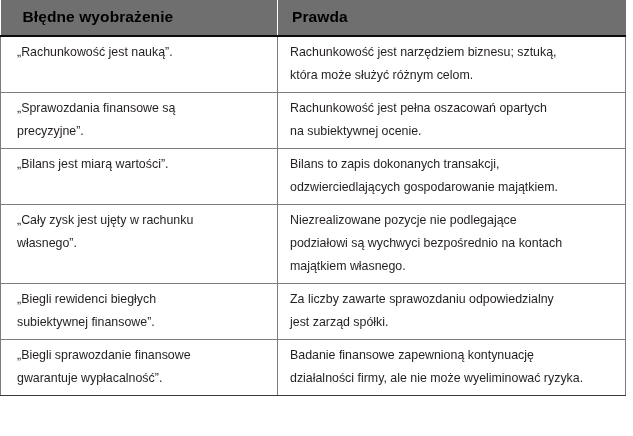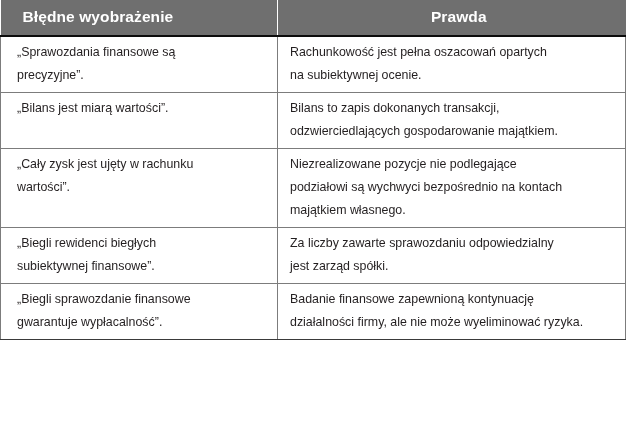--- a/index.html
+++ b/index.html
@@ -26,38 +26,37 @@
   table.misconception-table {
     border-collapse: collapse;
     table-layout: fixed;
     width: 625px;
     margin: 0;
   }
 
   
   thead tr.header-row th {
     background: #6f6f6f;
-    color: #ffffff;
+    color: #000000;
     font-size: 15.5px;
     font-weight: bold;
     text-align: left;
     padding: 6px 0 7px 18px;
     height: 22px;
     vertical-align: middle;
     border: none;
     border-bottom: 2px solid #0c0c0c;
     letter-spacing: 0.1px;
   }
   thead tr.header-row th.col-left {
     border-right: 1px solid #ffffff;
     padding-left: 22px;
   }
   thead tr.header-row th.col-right {
     padding-left: 14px;
-    text-align: center;
   }
 
   
   tbody td {
     vertical-align: top;
     font-size: 12.4px;
     line-height: 23px;
     border-bottom: 1px solid #7c7c7c;
     border-left: 1px solid #7c7c7c;
     border-right: 1px solid #7c7c7c;
@@ -96,41 +95,50 @@
     </colgroup>
     <thead>
       <tr class="header-row">
         <th class="col-left">Błędne wyobrażenie</th>
         <th class="col-right">Prawda</th>
       </tr>
     </thead>
     <tbody id="table-body">
         <tr>
           <td class="cell-left">
+            <span class="cell-line">„Rachunkowość jest nauką”.</span>
+          </td>
+          <td class="cell-right">
+            <span class="cell-line">Rachunkowość jest narzędziem biznesu; sztuką,</span>
+            <span class="cell-line">która może służyć różnym celom.</span>
+          </td>
+        </tr>
+        <tr>
+          <td class="cell-left">
             <span class="cell-line">„Sprawozdania finansowe są</span>
             <span class="cell-line">precyzyjne”.</span>
           </td>
           <td class="cell-right">
             <span class="cell-line">Rachunkowość jest pełna oszacowań opartych</span>
             <span class="cell-line">na subiektywnej ocenie.</span>
           </td>
         </tr>
         <tr>
           <td class="cell-left">
             <span class="cell-line">„Bilans jest miarą wartości”.</span>
           </td>
           <td class="cell-right">
             <span class="cell-line">Bilans to zapis dokonanych transakcji,</span>
             <span class="cell-line">odzwierciedlających gospodarowanie majątkiem.</span>
           </td>
         </tr>
         <tr>
           <td class="cell-left">
             <span class="cell-line">„Cały zysk jest ujęty w rachunku</span>
-            <span class="cell-line">wartości”.</span>
+            <span class="cell-line">własnego”.</span>
           </td>
           <td class="cell-right">
             <span class="cell-line">Niezrealizowane pozycje nie podlegające</span>
             <span class="cell-line">podziałowi są wychwyci bezpośrednio na kontach</span>
             <span class="cell-line">majątkiem własnego.</span>
           </td>
         </tr>
         <tr>
           <td class="cell-left">
             <span class="cell-line">„Biegli rewidenci biegłych</span>

